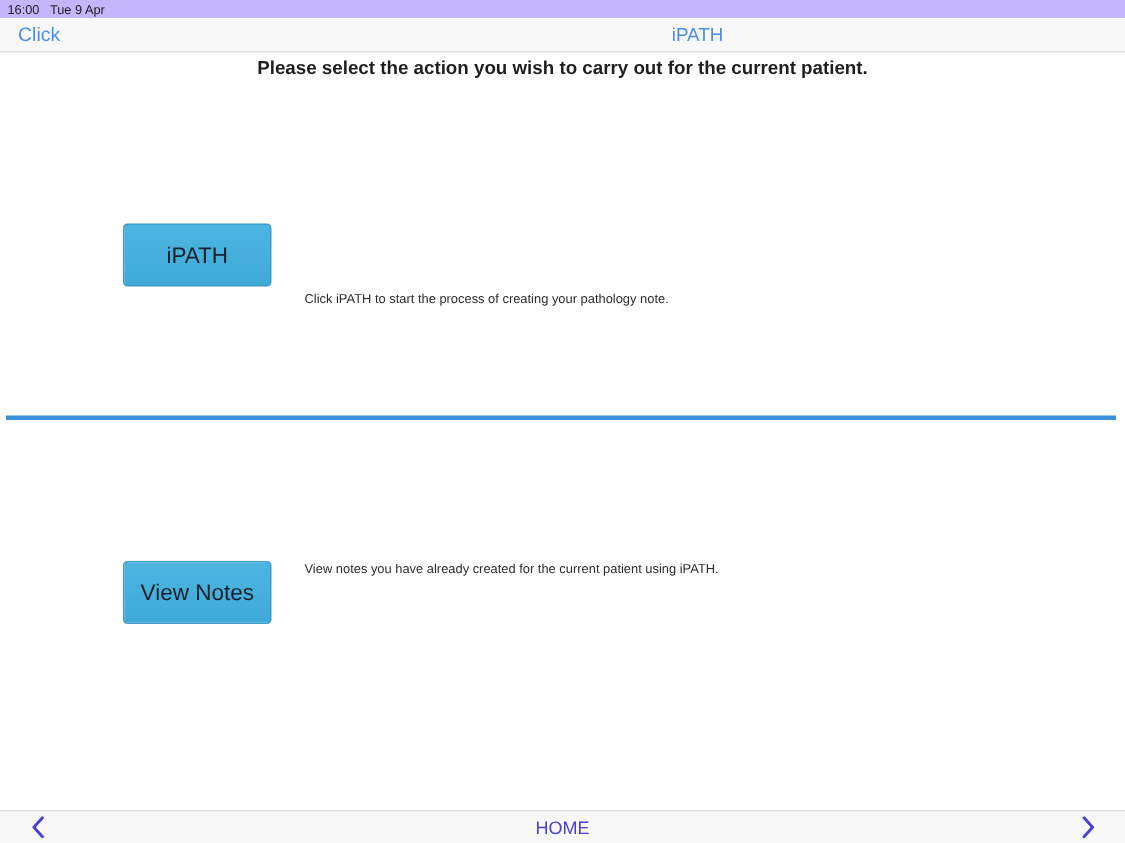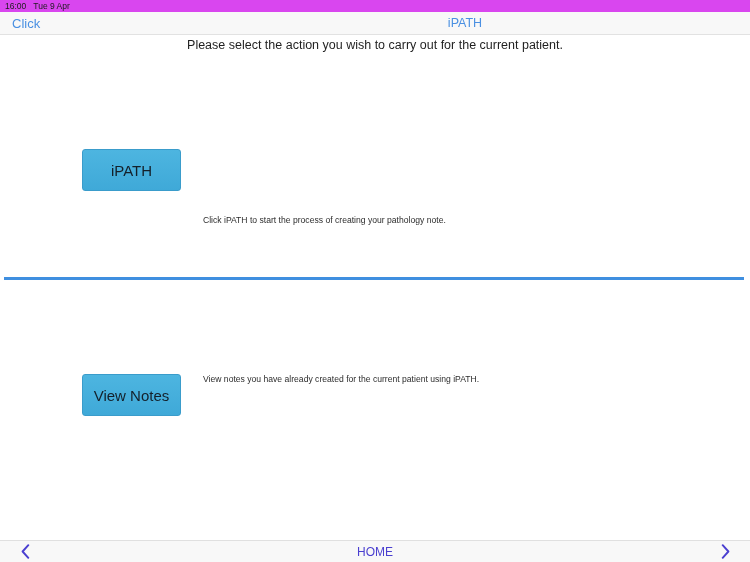--- a/index.html
+++ b/index.html
@@ -14,21 +14,21 @@
     overflow: hidden;
     position: relative;
     -webkit-font-smoothing: antialiased;
   }
 
   
   .status-bar {
     position: absolute;
     top: 0; left: 0; right: 0;
     height: 12px;
-    background: #d946ef;
+    background: #c4b5fd;
     display: flex;
     align-items: center;
     font-size: 8.5px;
     color: #1b1b1b;
     padding: 0 5px;
     box-sizing: border-box;
   }
   .status-left { display: flex; align-items: center; gap: 7px; }
   .status-right {
     margin-left: auto;
@@ -103,20 +103,21 @@
     top: 36px; left: 0; right: 0; bottom: 29px;
     background: #ffffff;
   }
   .prompt {
     position: absolute;
     top: 2px;
     left: 0; right: 0;
     text-align: center;
     font-size: 12.5px;
     color: #1f1f1f;
+    font-weight: bold;
   }
 
   .action-row {
     position: absolute;
     left: 0; right: 0;
     display: flex;
     align-items: flex-start;
   }
   .row-ipath { top: 113px; }
   .row-notes { top: 338px; }
@@ -140,21 +141,21 @@
   }
 
   .desc {
     margin-left: 22px;
     font-size: 8.6px;
     line-height: 1.38;
     color: #2c2c2c;
     max-width: 506px;
     flex: 1 1 auto;
   }
-  .desc-ipath { margin-top: 66px; }
+  .desc-ipath { margin-top: 45px; }
   .desc-notes { }
   .desc-line { display: block; }
 
   .divider {
     position: absolute;
     left: 4px;
     width: 740px;
     top: 241px;
     height: 3px;
     background: #3f8fe0;

